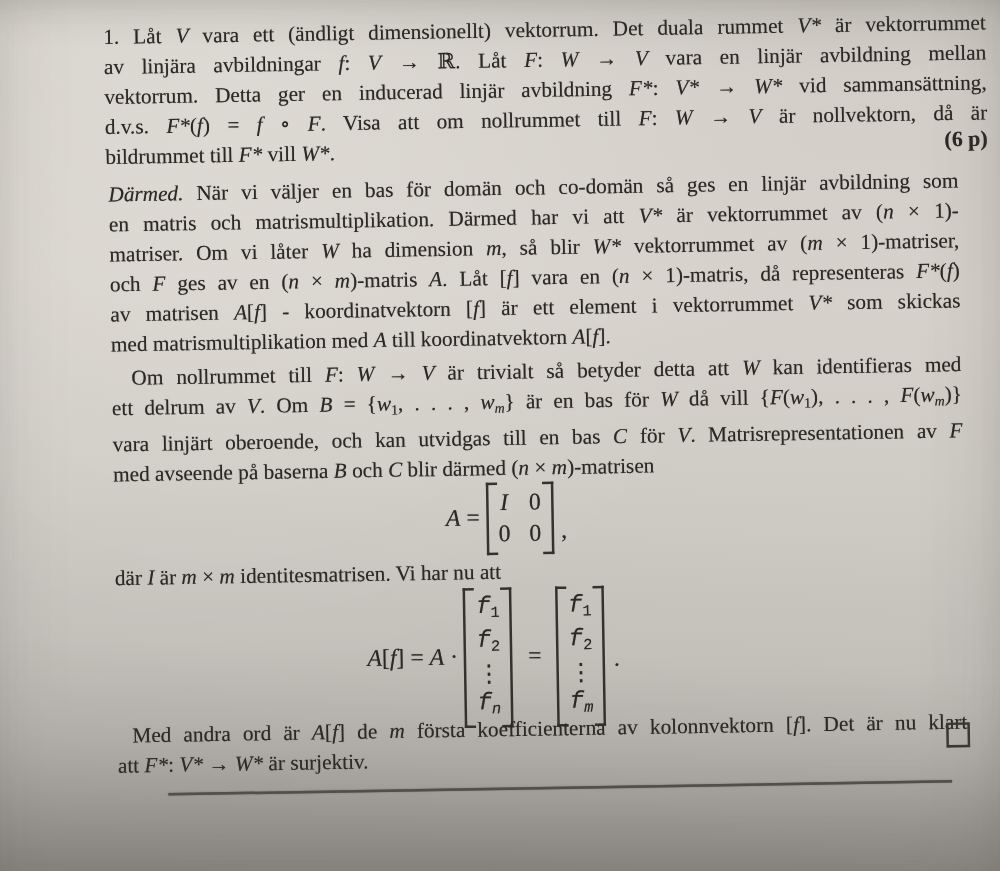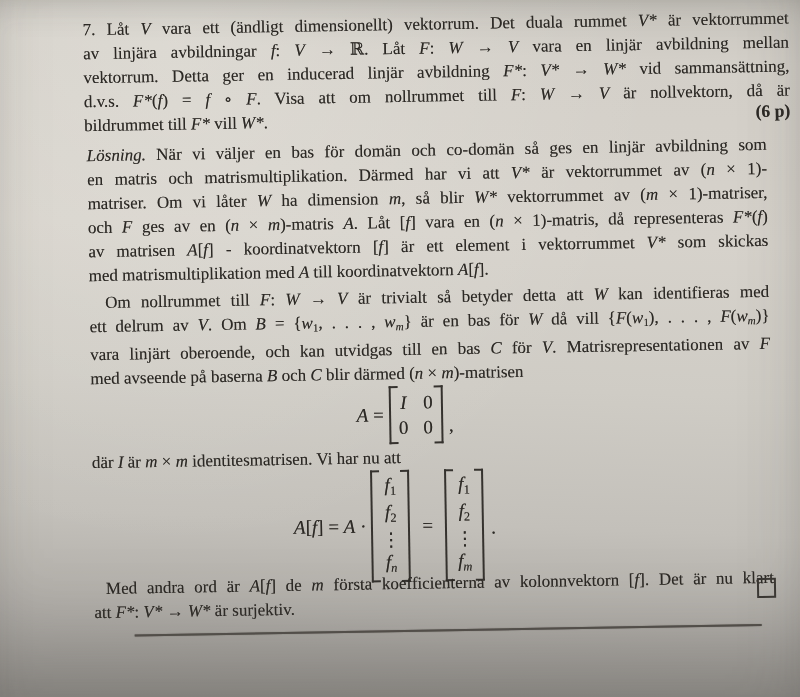--- a/index.html
+++ b/index.html
@@ -33,21 +33,21 @@
   .points { position: absolute; right: 0; bottom: 4px; font-weight: bold; font-size: 17.5px; }
   
   .eqrow { display: flex; align-items: center; justify-content: center; font-size: 19px; line-height: 24px; }
   .brk { position: relative; padding: 4px 10px; margin: 0 5px; }
   .brk::before, .brk::after { content: ""; position: absolute; top: 0; bottom: 0; width: 7px; }
   .brk::before { left: 0; border-left: 2px solid #35322e; border-top: 2px solid #35322e; border-bottom: 2px solid #35322e; }
   .brk::after { right: 0; border-right: 2px solid #35322e; border-top: 2px solid #35322e; border-bottom: 2px solid #35322e; }
   .mat { display: grid; grid-template-columns: auto auto; column-gap: 15px; text-align: center; line-height: 25px; }
   .mcell { text-align: center; }
   .vec { display: flex; flex-direction: column; align-items: center; line-height: 22px; }
-  .vrow { text-align: center; }
+  .vrow { text-align: center; font-family: Liberation Mono, monospace; }
   .tail1 { position: relative; top: 11px; margin-left: 1px; }
   .tail2 { position: relative; top: 3px; margin-left: 2px; }
   .eqmid { margin: 0 7px; }
   .nudge1 { transform: translateX(-26px); }
   .nudge2 { transform: translateX(-38px); }
   .qed {
     position: absolute;
     width: 15px; height: 16px;
     border: 2px solid #3a3733;
     background: transparent;
@@ -62,29 +62,29 @@
       inset 30px 0 70px -65px rgba(88,85,81,0.18);
   }
 </style>
 </head>
 <body>
 
 <div class="sheet">
 
   <div class="block q" style="left:64px; top:13px; width:706px;">
     <span class="points">(6 p)</span>
-  <div class="tline"><span>7. Låt </span><span class="it">V</span><span> vara ett (ändligt dimensionellt) vektorrum. Det duala rummet </span><span class="it">V*</span><span> är vektorrummet</span></div>
+  <div class="tline"><span>1. Låt </span><span class="it">V</span><span> vara ett (ändligt dimensionellt) vektorrum. Det duala rummet </span><span class="it">V*</span><span> är vektorrummet</span></div>
       <div class="tline"><span>av linjära avbildningar </span><span class="it">f</span><span>: </span><span class="it">V</span><span> → ℝ. Låt </span><span class="it">F</span><span>: </span><span class="it">W</span><span> → </span><span class="it">V</span><span> vara en linjär avbildning mellan</span></div>
       <div class="tline"><span>vektorrum. Detta ger en inducerad linjär avbildning </span><span class="it">F*</span><span>: </span><span class="it">V*</span><span> → </span><span class="it">W*</span><span> vid sammansättning,</span></div>
       <div class="tline"><span>d.v.s. </span><span class="it">F*</span><span>(</span><span class="it">f</span><span>) = </span><span class="it">f</span><span> ∘ </span><span class="it">F</span><span>. Visa att om nollrummet till </span><span class="it">F</span><span>: </span><span class="it">W</span><span> → </span><span class="it">V</span><span> är nollvektorn, då är</span></div>
       <div class="tline tlast"><span>bildrummet till </span><span class="it">F*</span><span> vill </span><span class="it">W*</span><span>.</span></div>
     </div>
 
   <div class="block" style="left:90px; top:139px; width:680px;">
-      <div class="tline"><span class="it">Lösning.</span><span> När vi väljer en bas för domän och co-domän så ges en linjär avbildning som</span></div>
+      <div class="tline"><span class="it">Därmed.</span><span> När vi väljer en bas för domän och co-domän så ges en linjär avbildning som</span></div>
       <div class="tline"><span>en matris och matrismultiplikation. Därmed har vi att </span><span class="it">V*</span><span> är vektorrummet av (</span><span class="it">n</span><span> × 1)-</span></div>
       <div class="tline"><span>matriser. Om vi låter </span><span class="it">W</span><span> ha dimension </span><span class="it">m</span><span>, så blir </span><span class="it">W*</span><span> vektorrummet av (</span><span class="it">m</span><span> × 1)-matriser,</span></div>
       <div class="tline"><span>och </span><span class="it">F</span><span> ges av en (</span><span class="it">n</span><span> × </span><span class="it">m</span><span>)-matris </span><span class="it">A</span><span>. Låt [</span><span class="it">f</span><span>] vara en (</span><span class="it">n</span><span> × 1)-matris, då representeras </span><span class="it">F*</span><span>(</span><span class="it">f</span><span>)</span></div>
       <div class="tline"><span>av matrisen </span><span class="it">A</span><span>[</span><span class="it">f</span><span>] - koordinatvektorn [</span><span class="it">f</span><span>] är ett element i vektorrummet </span><span class="it">V*</span><span> som skickas</span></div>
       <div class="tline tlast"><span>med matrismultiplikation med </span><span class="it">A</span><span> till koordinatvektorn </span><span class="it">A</span><span>[</span><span class="it">f</span><span>].</span></div>
     </div>
 
   <div class="block ind16" style="left:90px; top:286px; width:680px;">
       <div class="tline"><span>Om nollrummet till </span><span class="it">F</span><span>: </span><span class="it">W</span><span> → </span><span class="it">V</span><span> är trivialt så betyder detta att </span><span class="it">W</span><span> kan identifieras med</span></div>
       <div class="tline"><span>ett delrum av </span><span class="it">V</span><span>. Om </span><span class="it">B</span><span> = {</span><span class="it">w</span><span class="sb">1</span><span>, . . . , </span><span class="it">w</span><span class="it sb">m</span><span>} är en bas för </span><span class="it">W</span><span> då vill {</span><span class="it">F</span><span>(</span><span class="it">w</span><span class="sb">1</span><span>), . . . , </span><span class="it">F</span><span>(</span><span class="it">w</span><span class="it sb">m</span><span>)}</span></div>

